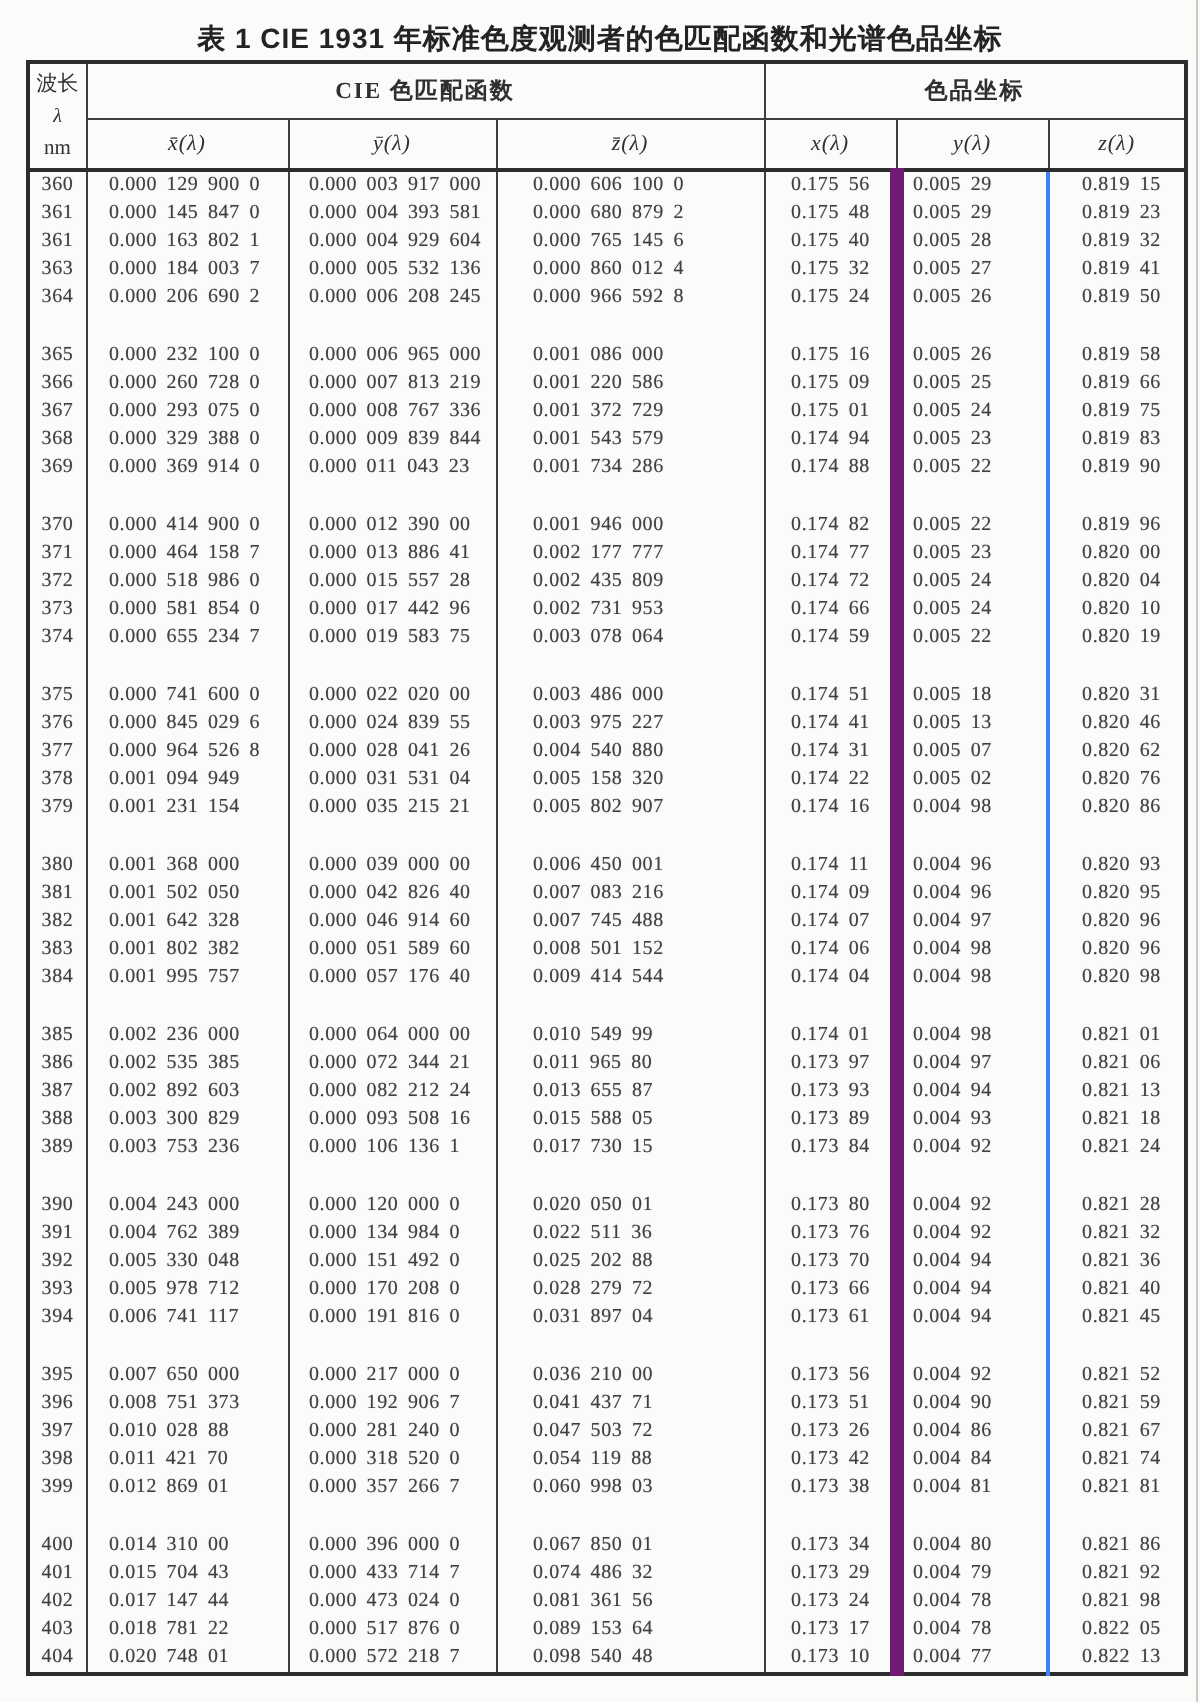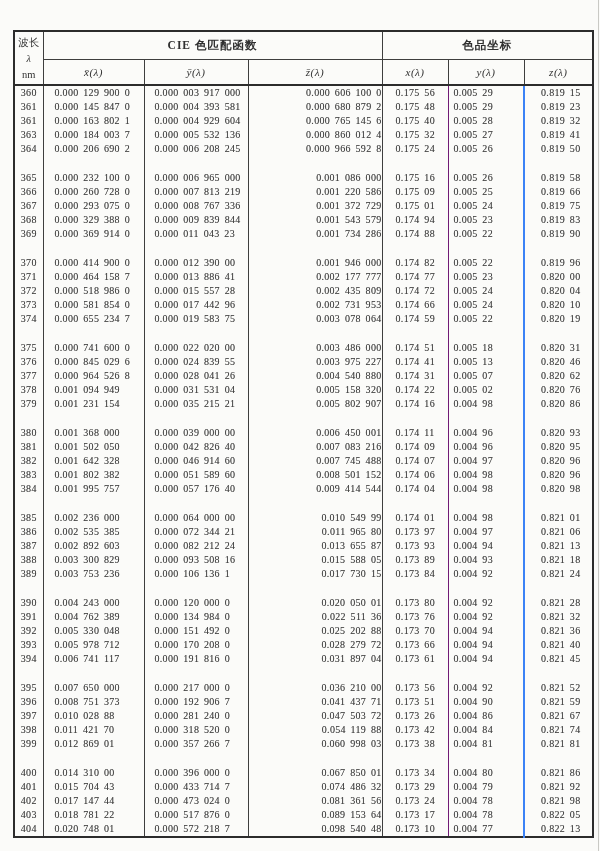--- a/index.html
+++ b/index.html
@@ -77,29 +77,30 @@
     letter-spacing: 0.3px;
     word-spacing: 2px;
     white-space: nowrap;
     overflow: hidden;
     text-shadow: 0 0 0.5px rgba(70,70,70,0.45);
   }
   tr.spacer td { height: 15px; }
   td.c0 { text-align: center; border-right: 1px solid #3e3e3e; }
   td.c1 { padding-left: 11px; border-right: 1px solid #3e3e3e; }
   td.c2 { padding-left: 10px; border-right: 1px solid #3e3e3e; }
-  td.c3 { padding-left: 1px; border-right: 1px solid #3e3e3e; text-align: right; }
-  td.c4 { padding-left: 13px; border-right: 1px solid #701a75; margin-left: 47px; }
+  td.c3 { padding-left: 18px; border-right: 1px solid #3e3e3e; }
+  td.c4 { padding-left: 13px; border-right: 7px solid #701a75; margin-left: 47px; }
   td.c5 { padding-left: 5px; border-right: 2px solid #3b82f6; }
   td.c6 { padding-left: 16px; }
 </style>
 </head>
 <body>
 
 <div class="page">
+  <div class="doc-title">表 1   CIE 1931 年标准色度观测者的色匹配函数和光谱色品坐标</div>
 
   <table class="cie">
     <colgroup>
       <col class="w0">
         <col class="w1">
         <col class="w2">
         <col class="w3">
       <col class="w4">
         <col class="w5">
         <col class="w6">

